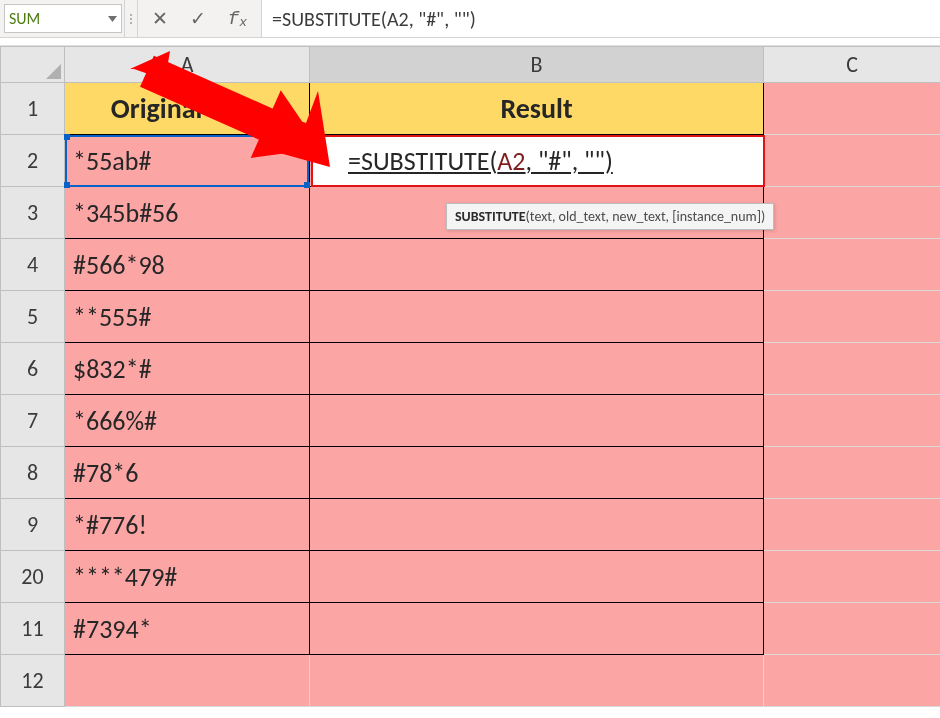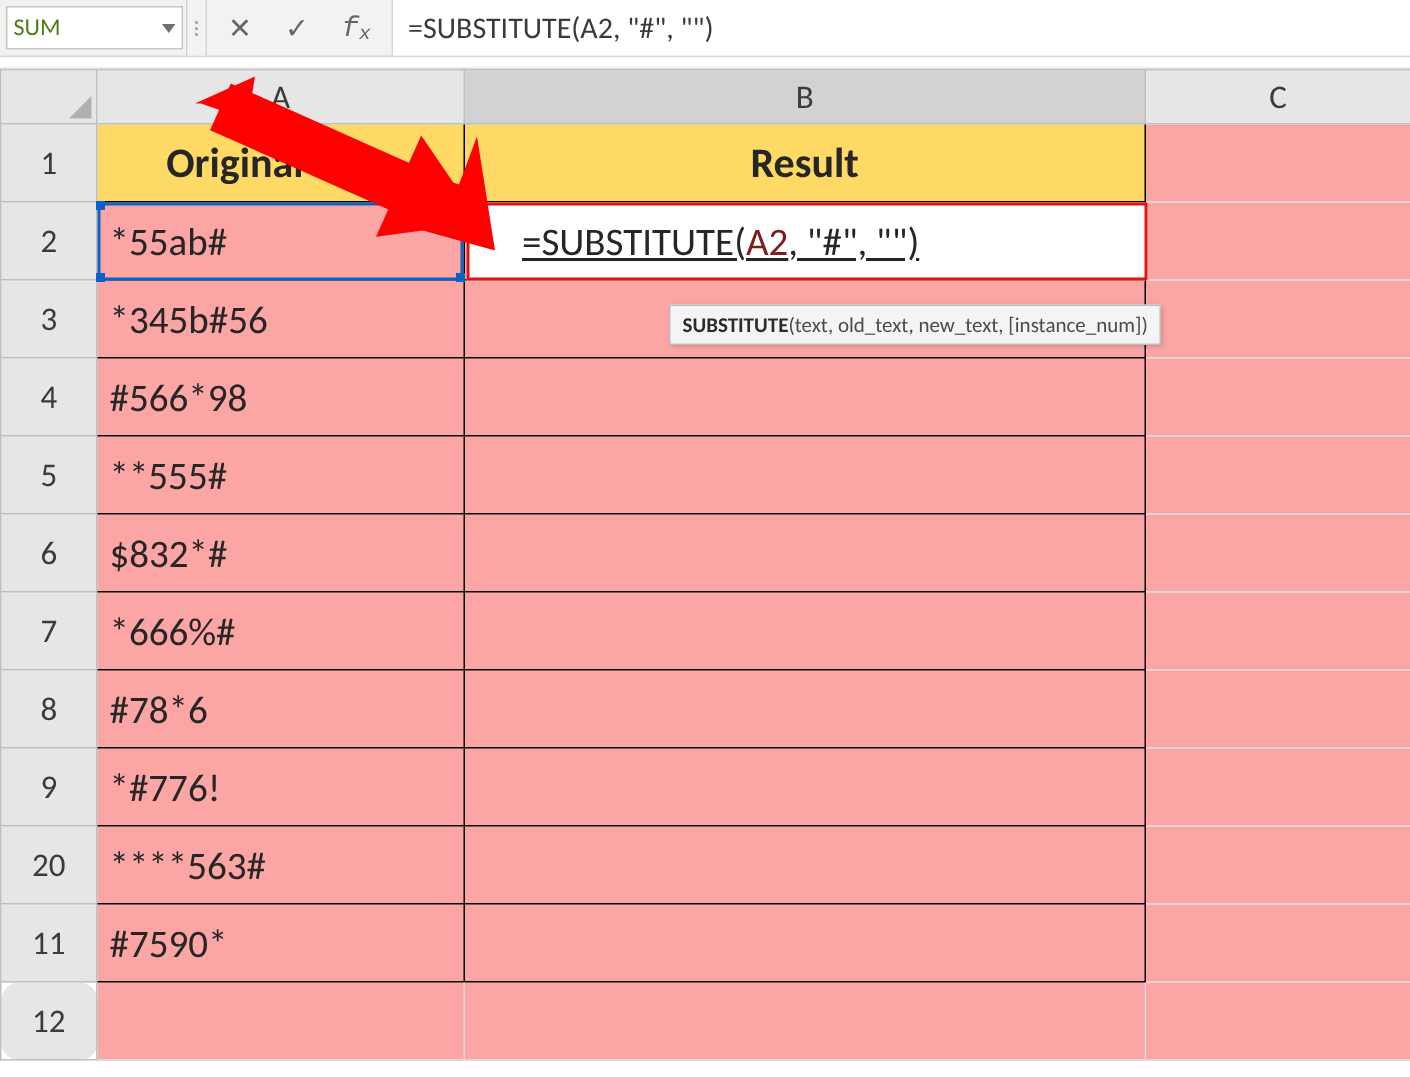--- a/index.html
+++ b/index.html
@@ -301,32 +301,32 @@
       <td class="cell empty"></td>
     </tr>
     <tr>
       <th class="rowhdr">9</th>
       <td class="cell data-cell">*#776!</td>
       <td class="cell data-cell"></td>
       <td class="cell empty"></td>
     </tr>
     <tr>
       <th class="rowhdr">20</th>
-      <td class="cell data-cell">****563#</td>
+      <td class="cell data-cell">****479#</td>
       <td class="cell data-cell"></td>
       <td class="cell empty"></td>
     </tr>
     <tr>
       <th class="rowhdr">11</th>
-      <td class="cell data-cell">#7590*</td>
-      <td class="cell data-cell"></td>
-      <td class="cell empty"></td>
-    </tr>
-    <tr>
-      <th class="rowhdr" style="height:40px;border-radius:12px;">12</th>
+      <td class="cell data-cell">#7394*</td>
+      <td class="cell data-cell"></td>
+      <td class="cell empty"></td>
+    </tr>
+    <tr>
+      <th class="rowhdr" style="height:40px;">12</th>
       <td class="cell empty"></td>
       <td class="cell empty"></td>
       <td class="cell empty"></td>
     </tr>
   </tbody>
 </table>
 
 <div class="ref-highlight" style="left:65px; top:89px; width:244px; height:52px;">
   <span class="sq tl"></span>
       <span class="sq tr"></span>

